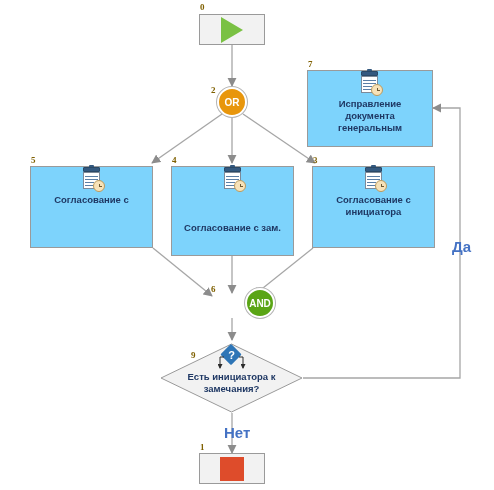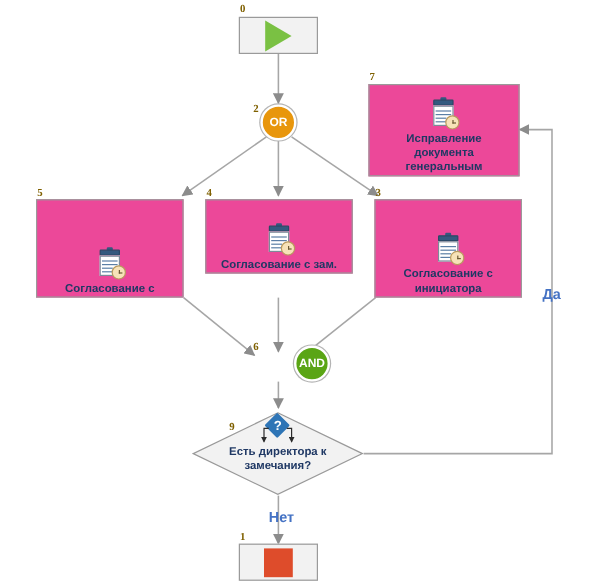--- a/index.html
+++ b/index.html
@@ -7,27 +7,27 @@
     width:494px;height:490px;
     background:#ffffff;
     font-family:"Liberation Sans", sans-serif;
     overflow:hidden;
   }
   #canvas{position:relative;width:494px;height:490px;}
   svg#edges{position:absolute;left:0;top:0;width:494px;height:490px;}
 
   .node{
     position:absolute;
-    background:#ec4899;
+    background:#7dd3fc;
     border:1px solid #9a9a9a;
     box-sizing:border-box;
     display:flex;
     flex-direction:column;
     align-items:center;
-    justify-content:flex-end;
+    justify-content:flex-start;
   }
   .node .label{
     color:#1f3864;
     font-size:9.5px;
     line-height:12px;
     text-align:center;
     padding:0 6px;
     font-weight:bold;
   }
   .numtag{
@@ -100,21 +100,21 @@
     position:absolute;left:2px;top:2px;width:15px;height:15px;background:#2e75b6;
     transform:rotate(45deg);border-radius:1px;
   }
   .q-icon .qm{
     position:absolute;left:0;top:0;width:21px;height:19px;
     display:flex;align-items:center;justify-content:center;
     color:#ffffff;font-size:11px;font-weight:bold;
   }
 
   .edge-label{
-    position:absolute;font-size:12px;color:#4472c4;font-weight:bold;
+    position:absolute;font-size:15px;color:#4472c4;font-weight:bold;
   }
 </style>
 </head>
 <body>
 
 <div id="canvas">
 
   <svg id="edges" viewBox="0 0 494 490">
     <defs>
       <marker id="arrow" viewBox="0 0 10 10" refX="9" refY="5" markerWidth="7" markerHeight="7" orient="auto-start-reverse">
@@ -184,21 +184,21 @@
         <div class="ln l4"></div>
       <div class="clock">
           <div class="hand-h"></div>
           <div class="hand-m"></div>
         </div>
     </div>
     <div class="label">Согласование с</div>
   </div>
 
   <div class="numtag" style="left:172px;top:155px;">4</div>
-  <div class="node" style="left:171px;top:166px;width:123px;height:62px;">
+  <div class="node" style="left:171px;top:166px;width:123px;height:90px;gap:28px;">
     <div class="doc-icon">
       <div class="clipnub"></div>
         <div class="clipbar"></div>
       <div class="sheet"></div>
       <div class="ln l1"></div>
         <div class="ln l2"></div>
         <div class="ln l3"></div>
         <div class="ln l4"></div>
       <div class="clock">
           <div class="hand-h"></div>
@@ -244,21 +244,21 @@
         <path d="M 64 14 L 60 14 L 60 25" marker-end="url(#arrow2)"></path>
         <path d="M 79 14 L 83 14 L 83 25" marker-end="url(#arrow2)"></path>
       </g>
       <defs>
         <marker id="arrow2" viewBox="0 0 10 10" refX="8" refY="5" markerWidth="5" markerHeight="5" orient="auto-start-reverse">
           <path d="M 0 0 L 10 5 L 0 10 z" fill="#2b2b2b"></path>
         </marker>
       </defs>
     </svg>
     <div class="dtext">
-      <div>Есть директора к</div>
+      <div>Есть инициатора к</div>
       <div>замечания?</div>
     </div>
   </div>
 
   <div class="edge-label" style="left:452px;top:238px;">Да</div>
   <div class="edge-label" style="left:224px;top:424px;">Нет</div>
 
   <div class="numtag" style="left:200px;top:442px;">1</div>
   <div class="term" style="left:199px;top:453px;width:66px;height:31px;">
     <div class="stop-sq"></div>

